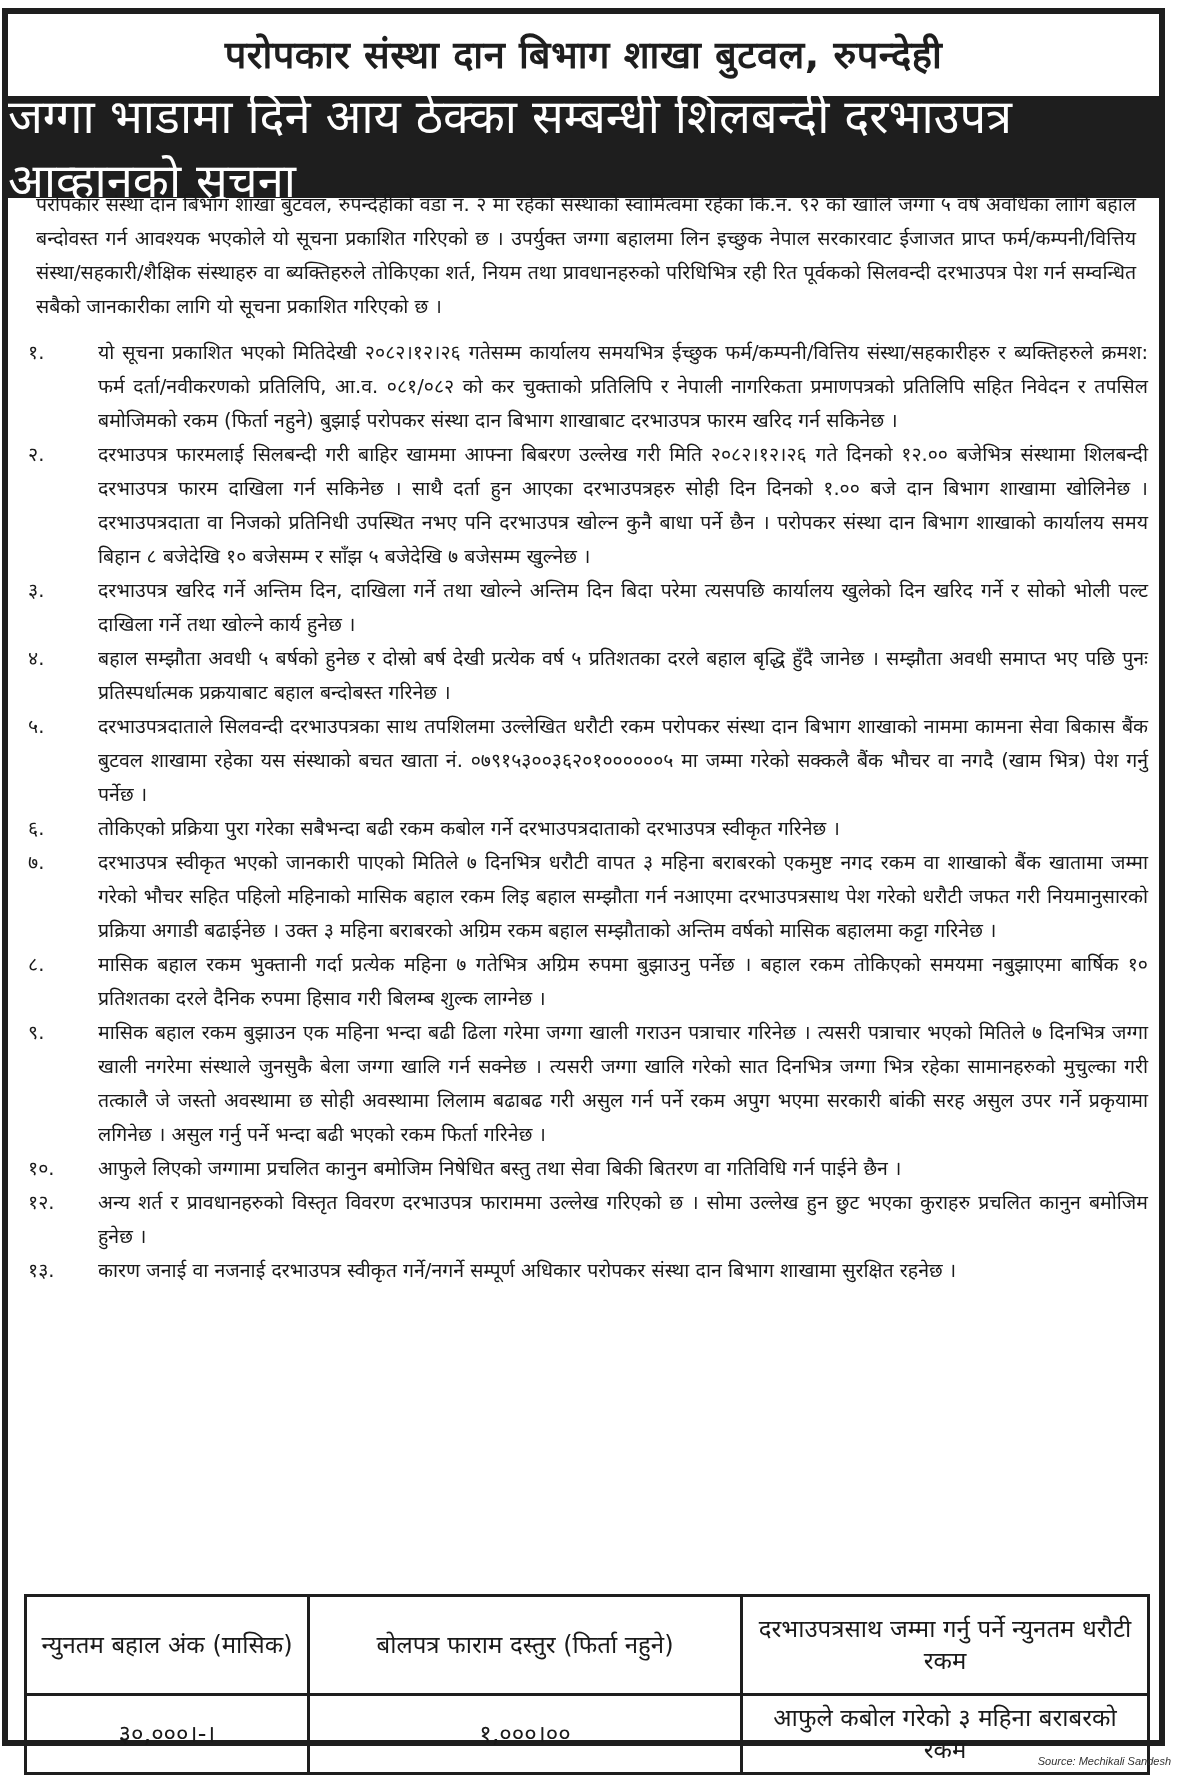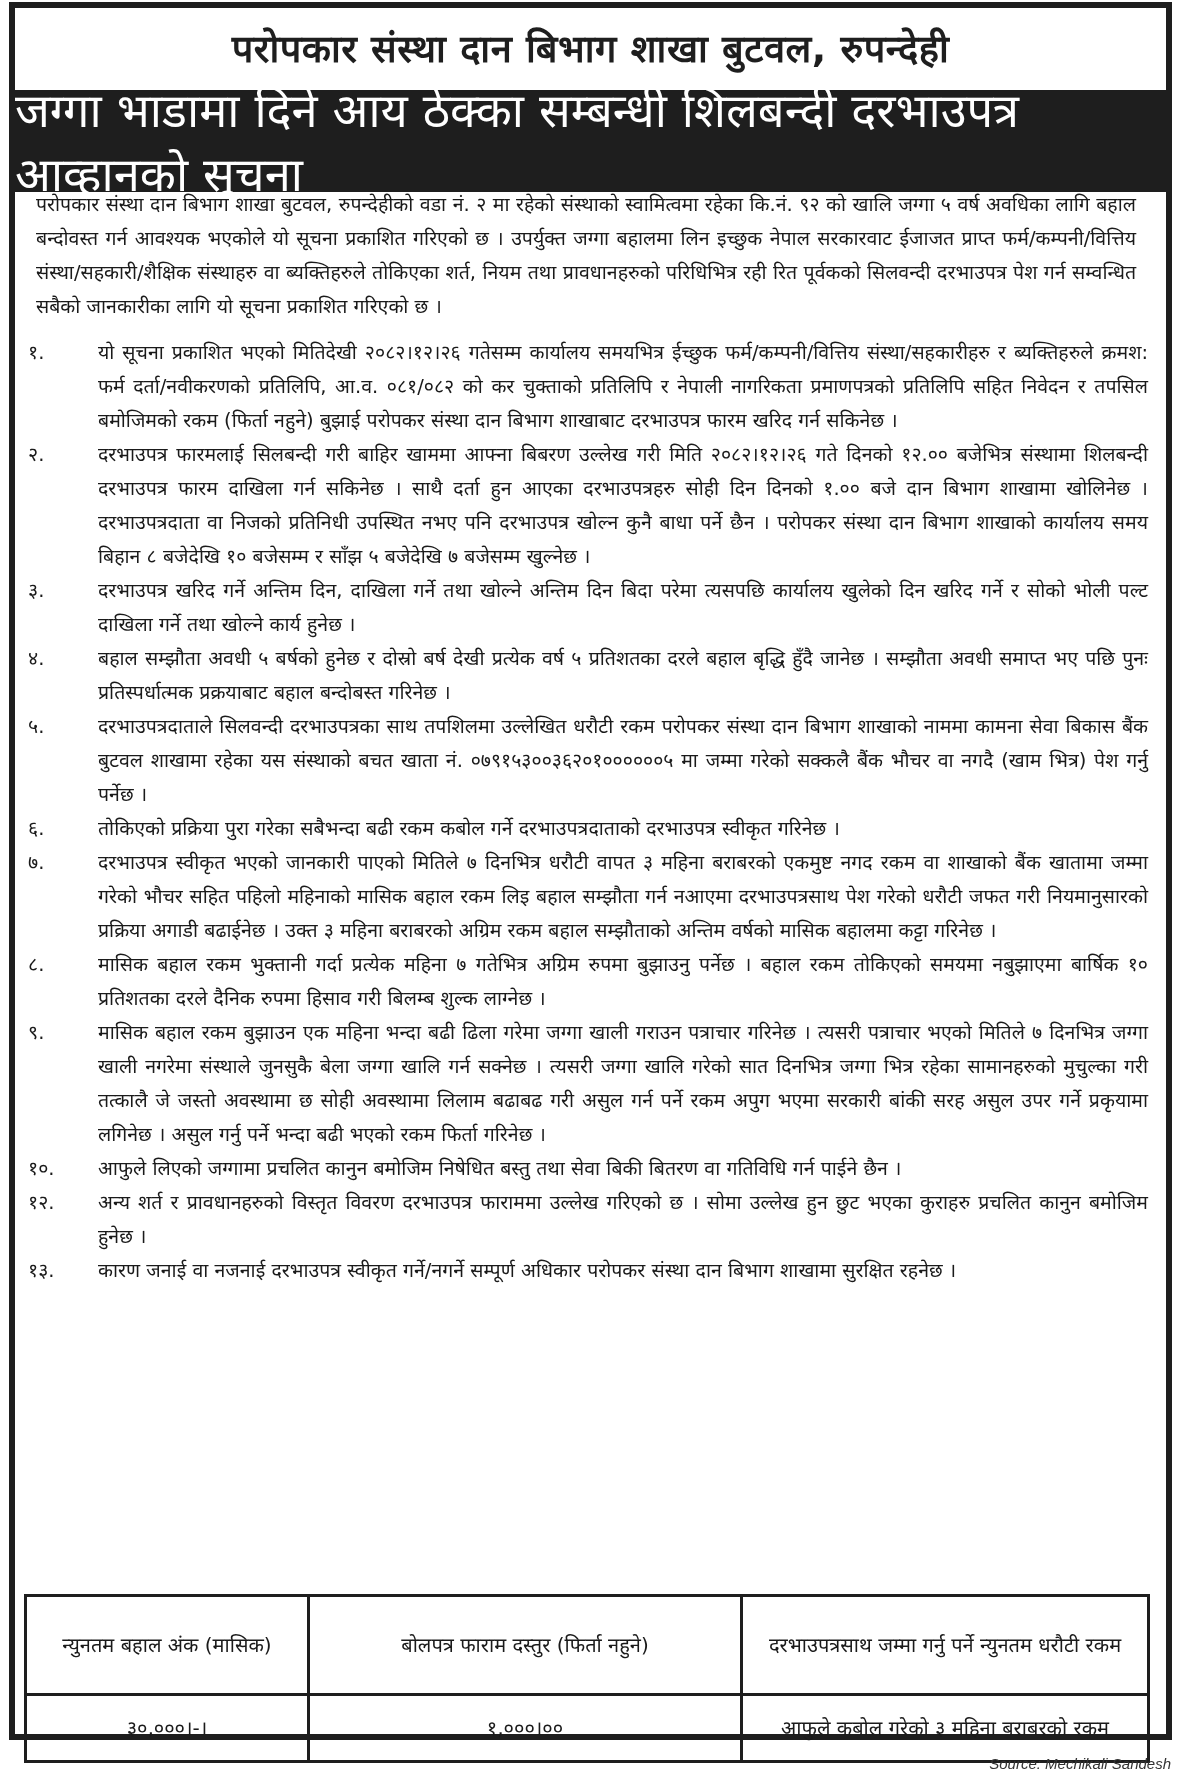--- a/index.html
+++ b/index.html
@@ -1,22 +1,22 @@
 <!DOCTYPE html>
 <html><head>
   <meta charset="utf-8">
   <style>
     html, body { margin: 0; padding: 0; background: #ffffff; }
     body {
       width: 1181px; height: 1783px; position: relative; overflow: hidden;
       font-family: "DejaVu Sans", sans-serif; color: #1a1a1a;
     }
     .frame {
-      position: absolute; left: 2px; top: 2px; width: 1163px; height: 1738px;
-      border: 6px solid #1e1e1e; box-sizing: border-box; background: #fff; margin-left: 7px;
+      position: absolute; left: 2px; top: 8px; width: 1163px; height: 1738px;
+      border: 6px solid #1e1e1e; box-sizing: border-box; background: #fff;
     }
     .title-bar {
       position: absolute; left: 0; top: 0; width: 100%; height: 78px;
       display: flex; align-items: center; justify-content: center;
       font-weight: bold; font-size: 38px; color: #1e1e1e; letter-spacing: 0.5px;
     }
     .subtitle-bar {
       position: absolute; left: 0; top: 82px; width: 100%; height: 102px;
       background: #1e1e1e; color: #ffffff;
       display: flex; align-items: center; justify-content: center;
@@ -29,34 +29,34 @@
     .pub-date { text-align: center; margin: 0 0 2px 0; }
     .intro { margin: 12px; text-align: justify; }
     .items { margin: 0; padding: 0; list-style: none; }
     .item { display: flex; align-items: flex-start; }
     .item-num { width: 70px; flex: 0 0 70px; padding-left: 4px; }
     .item-text { flex: 1; text-align: justify; }
     .table-wrap {
       position: absolute; left: 24px; top: 1594px; width: 1126px;
     }
     table {
-      width: 100%; border-collapse: collapse; font-size: 20px;
+      width: 100%; border-collapse: collapse; font-size: 24px;
     }
     th, td {
       border: 3px solid #1e1e1e; text-align: center; vertical-align: middle;
       font-weight: normal; padding: 6px 10px; line-height: 32px;
     }
     th { height: 84px; }
     td { height: 52px; }
     .col1 { width: 260px; }
     .col2 { width: 410px; margin-left: 8px; }
     .source {
       position: absolute; right: 10px; top: 1755px;
       font-family: "Liberation Sans", sans-serif; font-style: italic;
-      font-size: 15px; color: #333;
+      font-size: 11px; color: #333;
     }
   </style>
 </head>
 <body>
 
 <div class="frame">
   <div class="title-bar">परोपकार संस्था दान बिभाग शाखा बुटवल, रुपन्देही</div>
   <div class="subtitle-bar">जग्गा भाडामा दिने आय ठेक्का सम्बन्धी शिलबन्दी दरभाउपत्र आव्हानको सूचना</div>
 </div>
 

